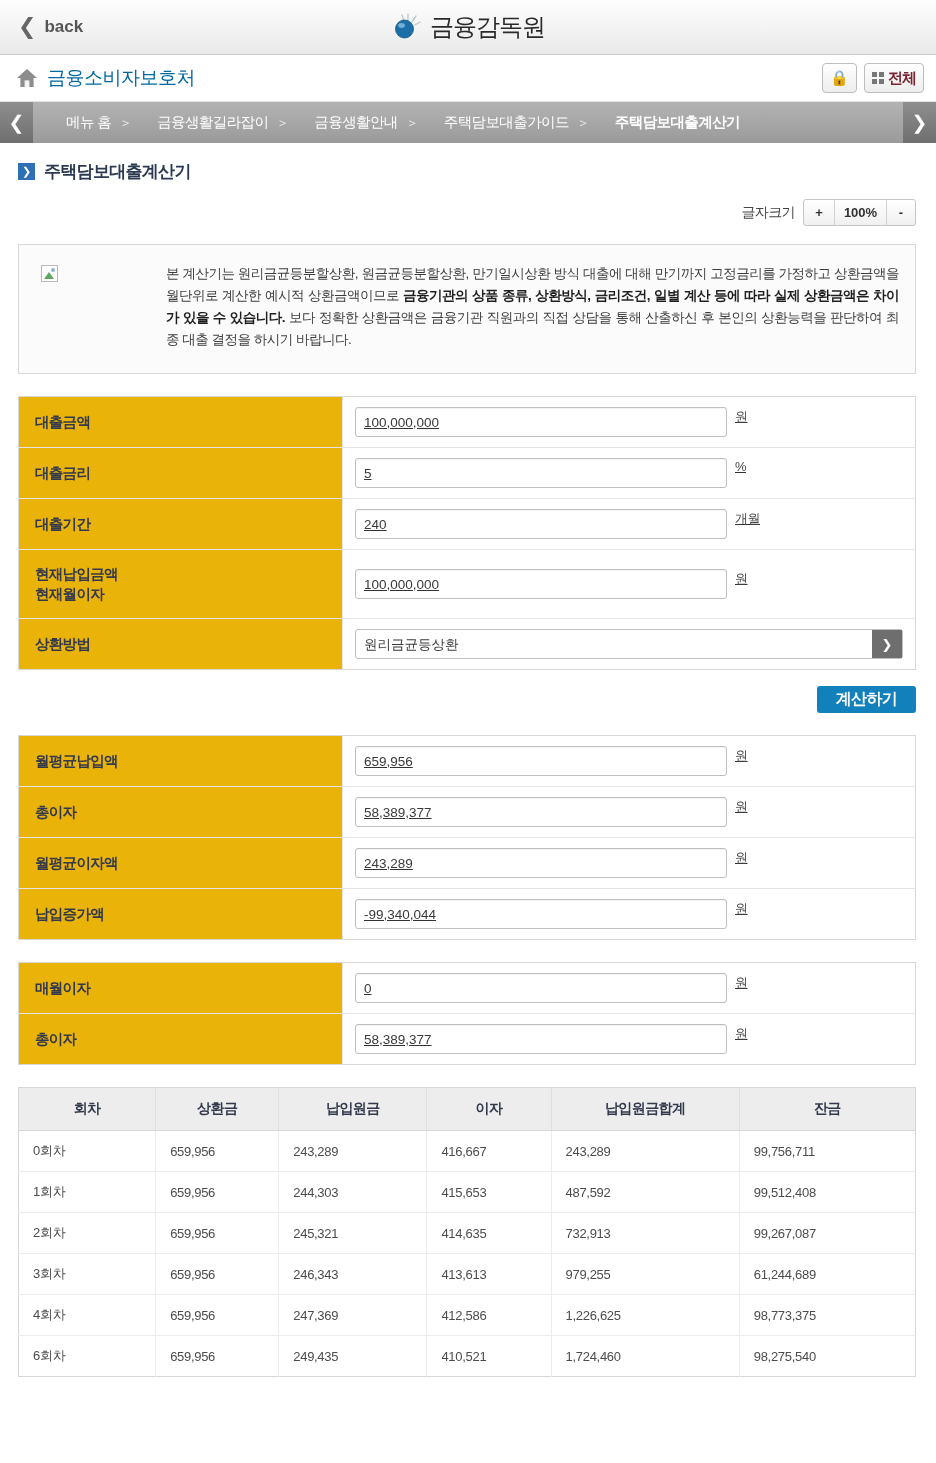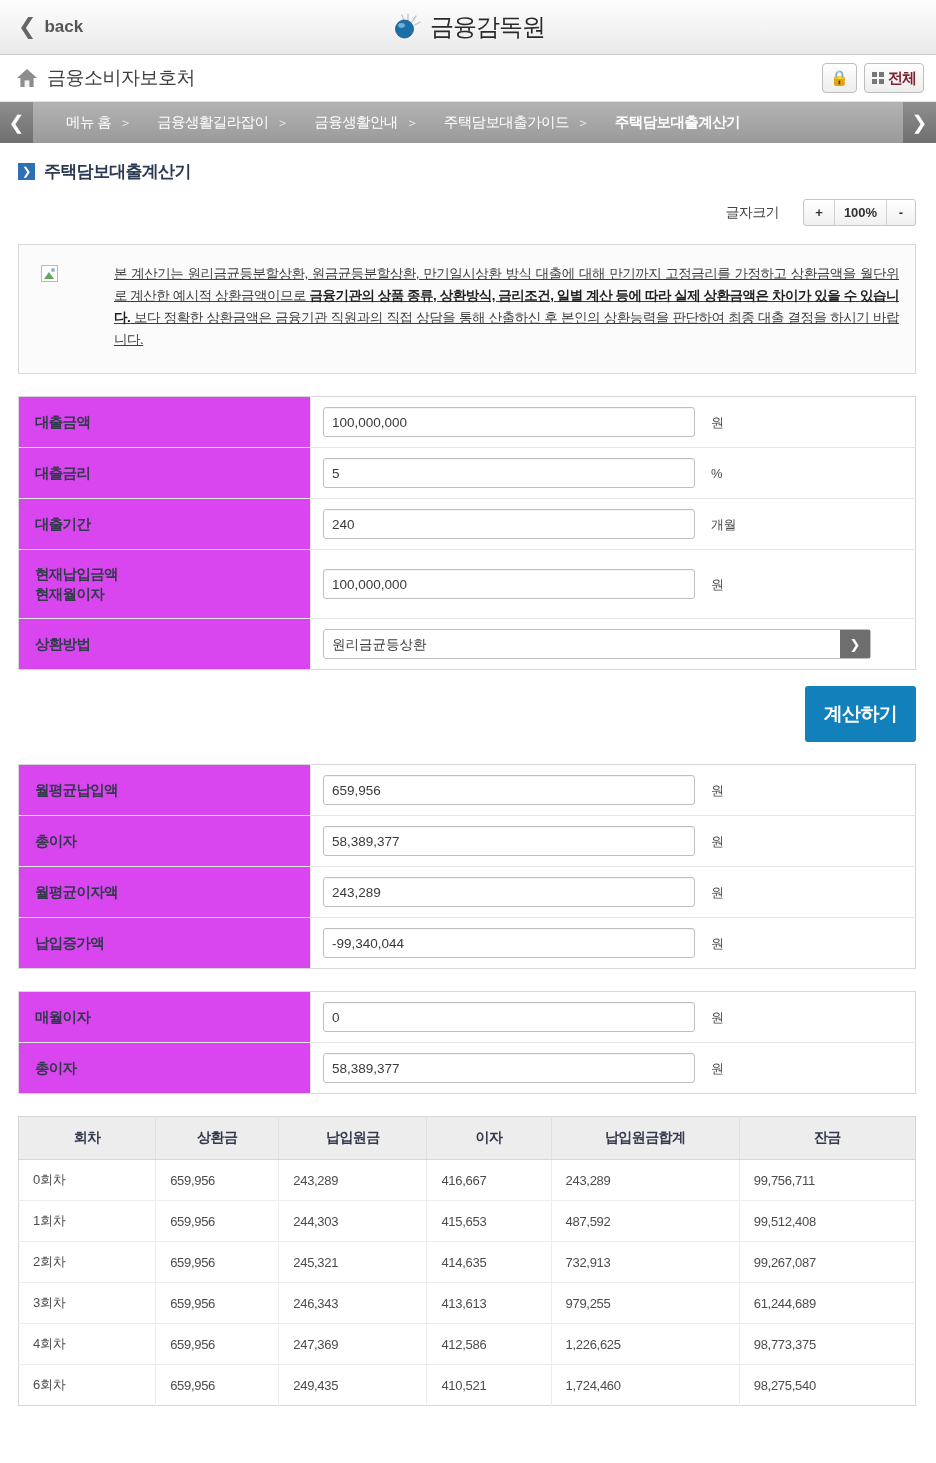--- a/index.html
+++ b/index.html
@@ -36,21 +36,21 @@
   .logo-mark { width: 30px; height: 30px; position: relative; }
   .logo-text { font-size: 24px; font-weight: normal; color: #2a2a2a; letter-spacing: -1px; }
 
   
   .siterow {
     height: 47px; display: flex; align-items: center;
     padding: 0 12px 0 16px; background: #fff;
     border-bottom: 1px solid #e2e2e2;
   }
   .home-icon { width: 22px; height: 20px; position: relative; margin-right: 9px; }
-  .site-title { font-size: 19px; color: #404040; letter-spacing: -0.5px; }
+  .site-title { font-size: 19px; color: #0369a1; letter-spacing: -0.5px; }
   .siterow-right { margin-left: auto; display: flex; gap: 7px; align-items: center; }
   .sq-btn {
     height: 30px; min-width: 30px;
     border: 1px solid #bdbdbd; border-radius: 4px;
     background: linear-gradient(to bottom,#ffffff,#ededed);
     display: flex; align-items: center; justify-content: center;
     cursor: pointer; padding: 0 7px; gap: 4px;
   }
   .lock-glyph { font-size: 15px; color: #4a4a4a; }
   .grid-glyph { display: grid; grid-template-columns: 5px 5px; grid-gap: 2px; }
@@ -80,21 +80,21 @@
   
   .ptitle-row { display: flex; align-items: center; gap: 9px; padding: 16px 0 4px 18px; }
   .ptitle-badge {
     width: 17px; height: 17px; background: #2f6fb5; color: #fff;
     font-size: 11px; line-height: 17px; text-align: center; font-weight: bold;
   }
   .ptitle { font-size: 17px; font-weight: bold; color: #2b3a52; letter-spacing: -0.7px; }
 
   
   .fsize-row { display: flex; align-items: center; justify-content: flex-end;
-    gap: 24px; padding: 12px 20px 0 0; }
+    gap: 8px; padding: 12px 20px 0 0; }
   .fsize-label { font-size: 14px; color: #444; letter-spacing: -0.6px; }
   .fsize-group { display: flex; border: 1px solid #c6c6c6; border-radius: 3px; overflow: hidden;
     background: linear-gradient(to bottom,#ffffff,#f0f0f0); }
   .fsize-group > div { padding: 5px 0; font-size: 13px; font-weight: bold; color: #333;
     text-align: center; cursor: pointer; }
   .fs-plus { width: 31px; border-right: 1px solid #d2d2d2; }
   .fs-val  { width: 52px; border-right: 1px solid #d2d2d2; }
   .fs-minus{ width: 28px; }
 
   
@@ -109,40 +109,40 @@
   .brokenimg::before {
     content:""; position:absolute; left:2px; bottom:2px;
     border-left: 5px solid transparent; border-right: 5px solid transparent;
     border-bottom: 7px solid #5fa65f;
   }
   .brokenimg::after {
     content:""; position:absolute; right:2px; top:2px; width:4px; height:4px;
     border-radius:50%; background:#8ab4d8;
   }
   .notice-text {
-    margin-left: 56px; font-size: 13.5px; line-height: 22px;
-    color: #3d3d3d; letter-spacing: -0.5px; text-align: justify; text-decoration: underline;
+    margin-left: 108px; font-size: 13.5px; line-height: 22px;
+    color: #3d3d3d; letter-spacing: -0.5px; text-align: justify;
   }
   .notice-text b { font-weight: bold; color: #1f1f1f; }
 
   
   .ftable {
     margin: 22px 20px 0 18px; border: 1px solid #d7d7d7;
     border-collapse: collapse; width: 898px; background:#fff;
   }
   .ftable tr { border-bottom: 1px solid #e4e4e4; }
   .ftable tr:last-child { border-bottom: none; }
   .ftable th {
-    width: 292px; background: #d946ef; text-align: left;
+    width: 324px; background: #eab308; text-align: left;
     padding: 14px 0 14px 16px; font-size: 14.5px; font-weight: bold;
     color: #32394c; letter-spacing: -0.7px; border-right: 1px solid #e4e4e4;
     vertical-align: middle; line-height: 20px;
   }
   .ftable td { padding: 10px 0 10px 12px; vertical-align: middle; }
-  .fld-wrap { display: flex; align-items: center; gap: 16px; }
+  .fld-wrap { display: flex; align-items: flex-start; gap: 8px; text-decoration: underline; }
   .fld {
     width: 372px; height: 30px; border: 1px solid #bfbfbf; border-radius: 3px;
     background: #fff; font-size: 13.5px; color: #3a3a3a;
     padding: 0 8px; font-family: "Liberation Sans","DejaVu Sans",sans-serif;
     box-shadow: inset 0 1px 1px rgba(0,0,0,.05);
   }
   .unit { font-size: 13px; color: #4a4a4a; letter-spacing: -0.5px; padding-top: 1px; }
   .sel-wrap { position: relative; width: 548px; height: 30px; }
   .sel {
     width: 548px; height: 30px; border: 1px solid #bfbfbf; border-radius: 3px;
@@ -153,21 +153,21 @@
   .sel-arrow {
     position: absolute; right: 1px; top: 1px; width: 30px; height: 28px;
     background: #6e6e6e; color: #fff; font-size: 13px;
     display: flex; align-items: center; justify-content: center; pointer-events: none;
   }
 
   
   .calc-row { display: flex; justify-content: flex-end; padding: 16px 20px 0 0; }
   .calc-btn {
     background: #1180bb; color: #fff; border: none; border-radius: 3px;
-    font-size: 19px; font-weight: bold; padding: 15px 19px; cursor: pointer;
+    font-size: 16px; font-weight: bold; padding: 3px 19px; cursor: pointer;
     letter-spacing: -0.7px; font-family: "Liberation Sans","DejaVu Sans",sans-serif;
   }
 
   
   .sched {
     margin: 22px 20px 0 18px; width: 898px;
     border-collapse: collapse; border: 1px solid #d7d7d7; background:#fff;
   }
   .sched th {
     background: #ededed; font-size: 14px; font-weight: bold; color: #32394c;

